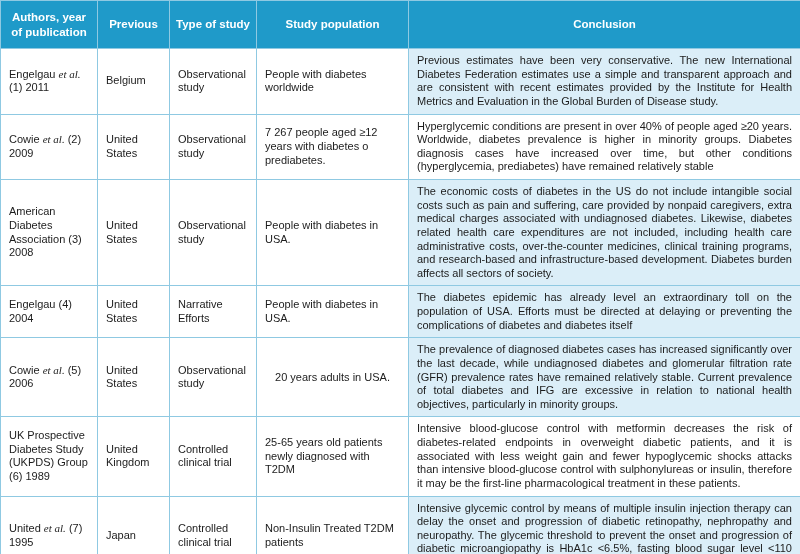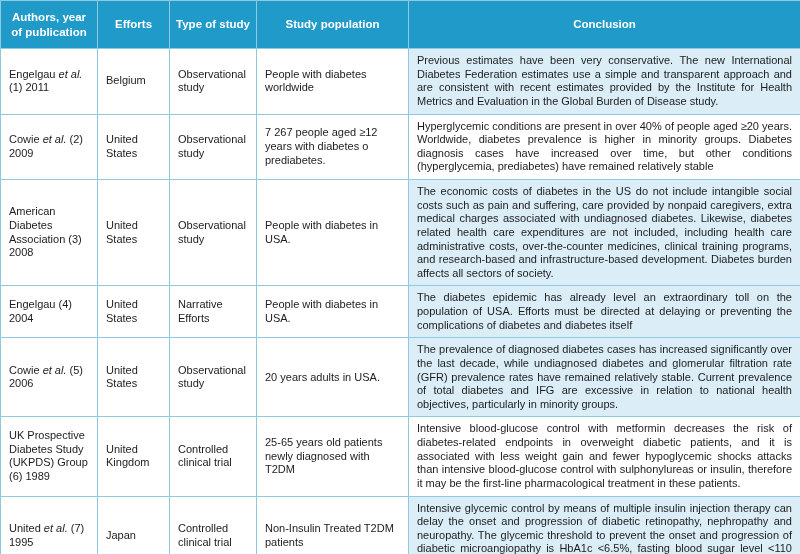--- a/index.html
+++ b/index.html
@@ -41,39 +41,40 @@
   }
   td.conclusion {
     text-align: justify;
     padding: 5px 10px;
     margin-left: 16px;
   }
   td.shaded {
     background: #dbeef8;
   }
   td.center {
+    text-align: center;
   }
-  .etal { font-style: italic; }
+  .etal { font-style: italic; font-family: Liberation Serif, serif; }
 </style>
 </head>
 <body>
 
 <div class="page">
   <table class="studies">
     <colgroup>
       <col style="width:97px">
       <col style="width:72px">
       <col style="width:87px">
       <col style="width:152px">
       <col style="width:392px">
     </colgroup>
     <thead>
       <tr>
         <th>Authors, year of publication</th>
-        <th>Efforts</th>
+        <th>Previous</th>
         <th>Type of study</th>
         <th>Study population</th>
         <th>Conclusion</th>
       </tr>
     </thead>
     <tbody>
 
       <tr>
         <td>
           <span>Engelgau</span>

